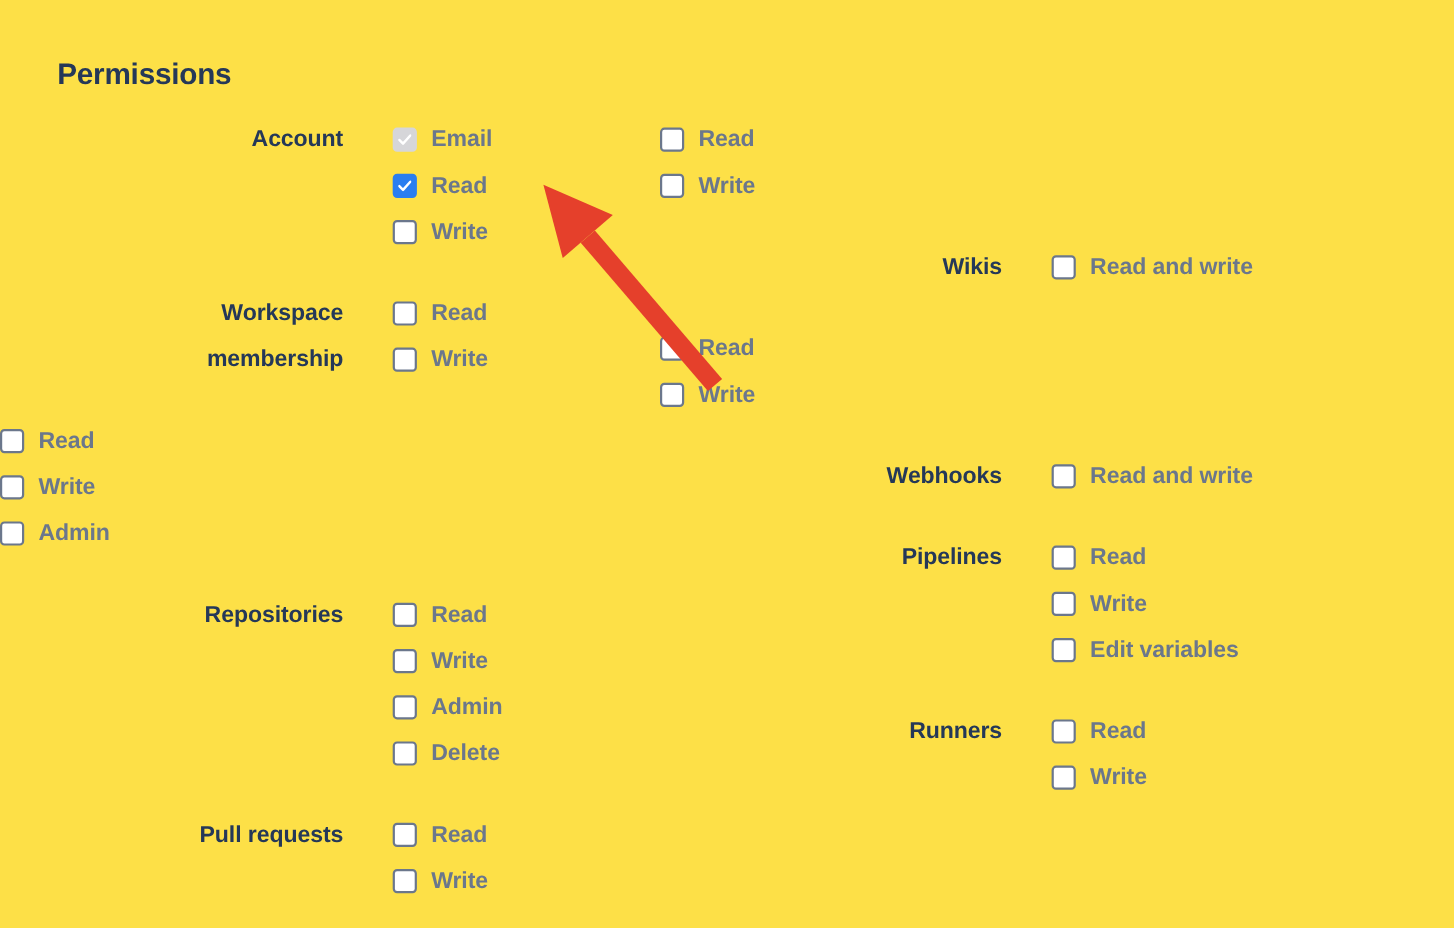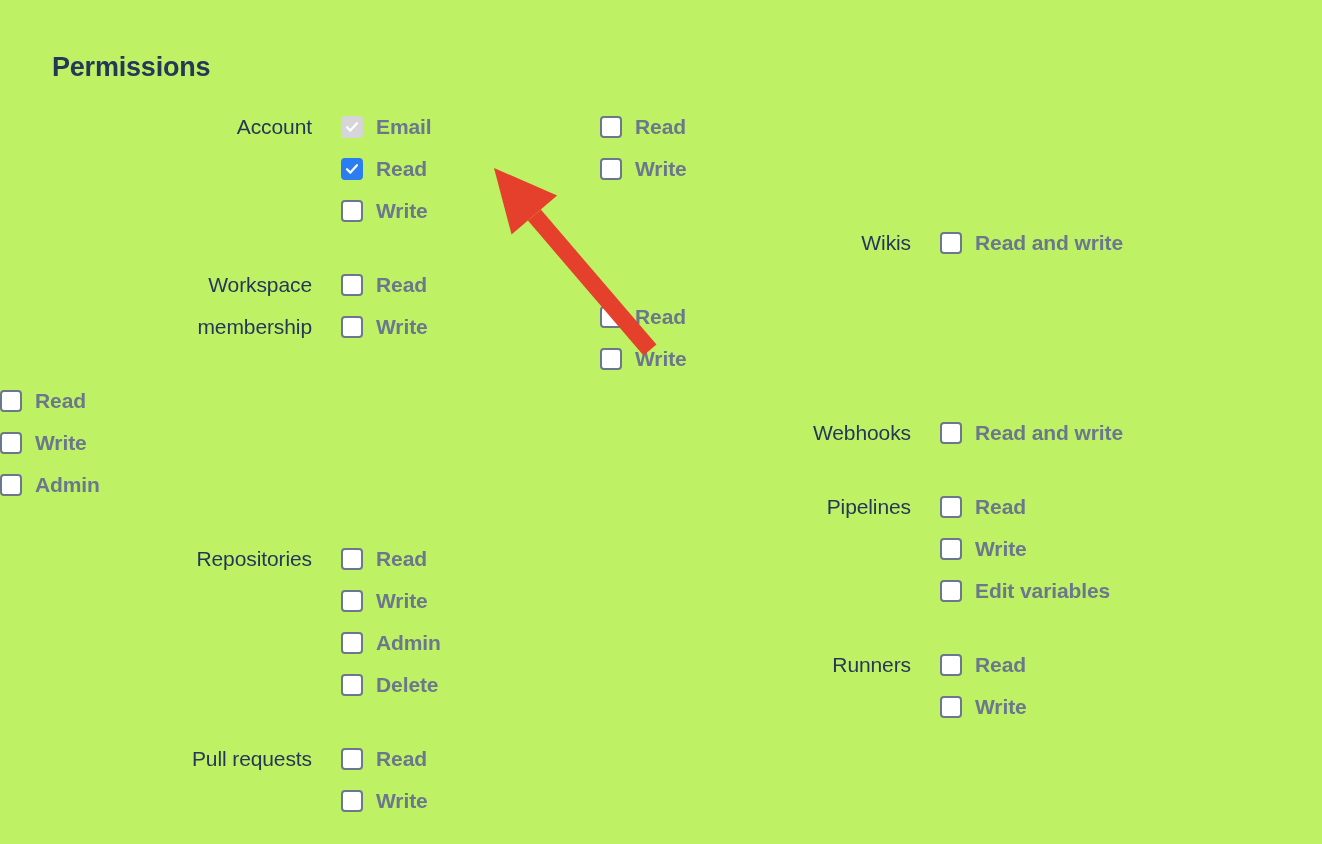--- a/index.html
+++ b/index.html
@@ -14,21 +14,21 @@
     font-family: "Liberation Sans", sans-serif;
     -webkit-font-smoothing: antialiased;
     overflow: hidden;
     position: relative;
   }
 
   #page {
     position: relative;
     width: 1322px;
     height: 844px;
-    background: #bef264;
+    background: #fde047;
   }
 
   
   .page-title {
     position: absolute;
     left: 52px;
     top: 50px;
     font-size: 27px;
     font-weight: bold;
     color: #253858;
@@ -47,26 +47,26 @@
 
   .perm-group {
     display: flex;
     align-items: flex-start;
     margin-bottom: 32px;
   }
   .perm-group:last-child { margin-bottom: 0; }
 
   .group-label {
     font-size: 21px;
-    font-weight: normal;
+    font-weight: bold;
     color: #253858;
     text-align: right;
     line-height: 42px;
     letter-spacing: -0.1px;
-    padding-right: 29px;
+    padding-right: 45px;
     flex: 0 0 auto;
     white-space: pre-line;
   }
   .col-left  .group-label { width: 312px; }
   .col-right .group-label { width: 311px; }
 
   .options { flex: 1 1 auto; }
 
   .option-row {
     display: flex;

